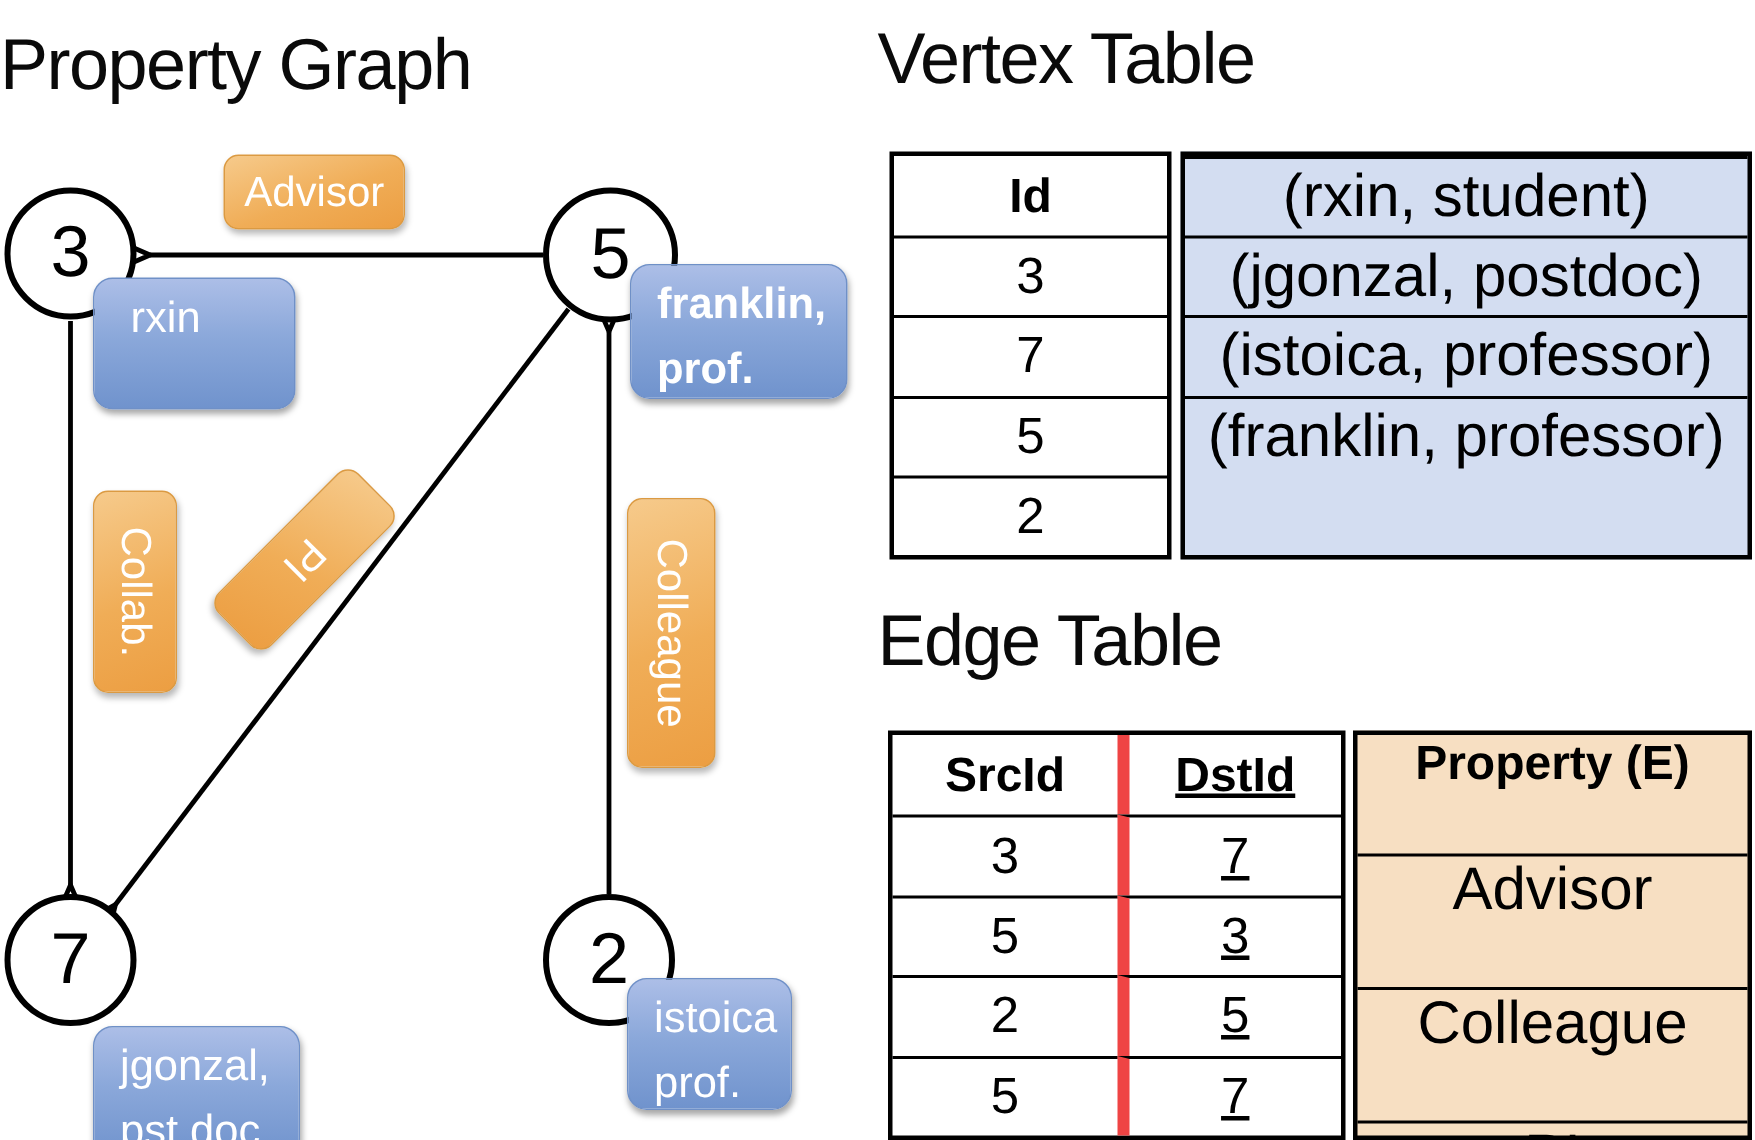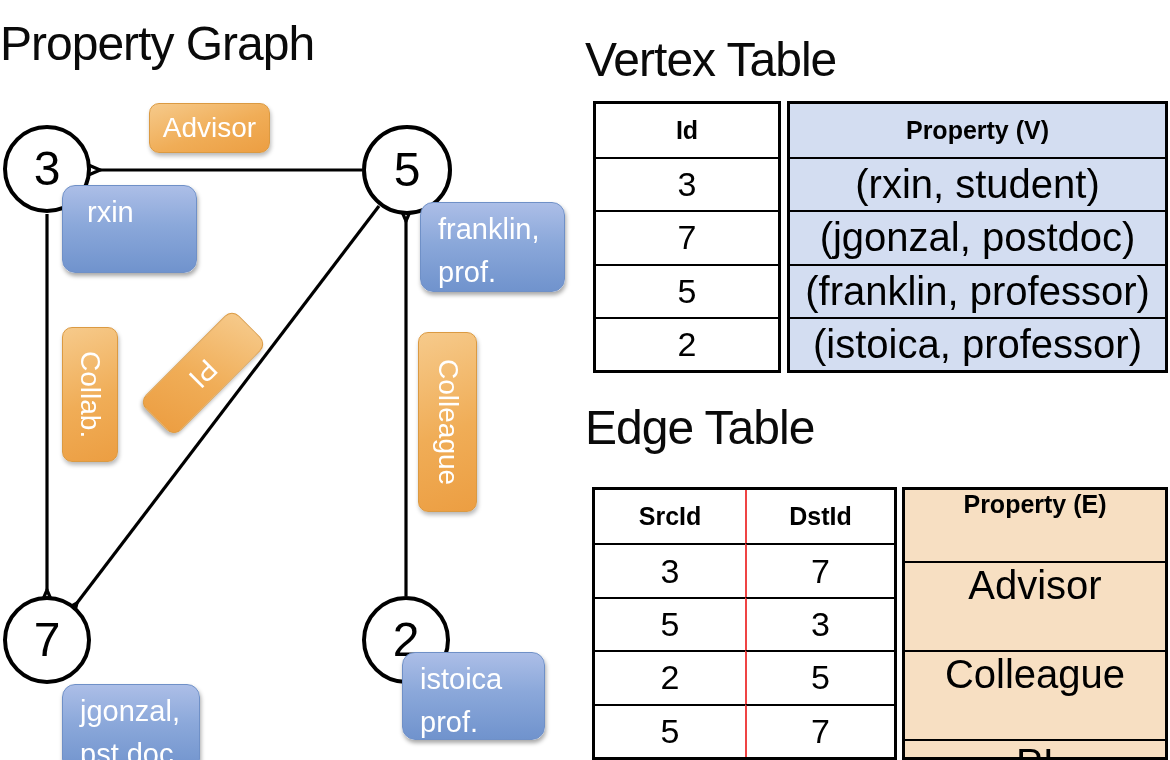--- a/index.html
+++ b/index.html
@@ -41,22 +41,22 @@
   .subtable {
     position:absolute; box-sizing:border-box; display:grid;
     border:3px solid #000; background:#fff;
   }
   .rows5 { grid-template-rows:repeat(5, 1fr); }
   .cell {
     display:flex; align-items:center; justify-content:center;
     font-size:40px; white-space:nowrap;
   }
   .bt { border-top:2px solid #000; }
-  .bl { border-left:2px solid #ef4444; }
-  .hdr { font-weight:bold; font-size:25px; }
+  .bl { border-left:8px solid #ef4444;text-decoration:underline; }
+  .hdr { font-weight:bold; font-size:32px; }
   .num { font-size:34px; }
   .bluefill { background:#d3ddf1; }
   .tanfill  { background:#f7dfc2; }
 </style>
 </head>
 <body>
 
 <div class="title" style="left:0; top:16px; width:510px;">Property Graph</div>
 
 <svg id="edge-layer" viewBox="0 0 585 760">
@@ -80,54 +80,53 @@
 <div class="node" style="left:3px;   top:596px;">
     <span>7</span>
   </div>
 <div class="node" style="left:362px; top:596px;">
     <span>2</span>
   </div>
 
 <div class="vprop" style="left:62px; top:185px; width:135px; height:88px;padding-left:24px;">
   <div>rxin</div>
 </div>
-<div class="vprop" style="left:420px; top:202px; width:145px; height:90px;">
+<div class="vprop" style="left:420px; top:176px; width:145px; height:90px;font-weight:bold;">
   <div>franklin,</div>
   <div>prof.</div>
 </div>
 <div class="vprop" style="left:62px; top:652px; width:138px; height:88px;margin-top:32px;">
   <div>jgonzal,</div>
   <div>pst.doc.</div>
 </div>
-<div class="vprop" style="left:402px; top:652px; width:143px; height:88px;">
+<div class="vprop" style="left:418px; top:652px; width:110px; height:88px;">
   <div>istoica</div>
   <div>prof.</div>
 </div>
 
 <div class="elabel" style="left:149px; top:103px; width:121px; height:50px;">Advisor</div>
 <div class="elabel vert" style="left:62px; top:327px; width:56px; height:135px;">Collab.</div>
 <div class="elabel vert rot45" style="left:178px; top:307px; width:50px; height:132px;">PI</div>
 <div class="elabel vert" style="left:418px; top:332px; width:59px; height:180px;">Colleague</div>
 
-<div class="title" style="left:585px; top:32px; width:510px;">Vertex Table</div>
+<div class="title" style="left:585px; top:12px; width:510px;">Vertex Table</div>
 
 <div class="subtable rows5" style="left:593px; top:101px; width:188px; height:272px;">
   <div class="cell hdr">Id</div>
   <div class="cell num bt">3</div>
   <div class="cell num bt">7</div>
   <div class="cell num bt">5</div>
   <div class="cell num bt">2</div>
 </div>
 
 <div class="subtable rows5 bluefill" style="left:787px; top:101px; width:381px; height:272px;">
-  <div class="cell hdr">Property (V)</div>
   <div class="cell bt">(rxin, student)</div>
   <div class="cell bt">(jgonzal, postdoc)</div>
+  <div class="cell bt">(istoica, professor)</div>
   <div class="cell bt">(franklin, professor)</div>
-  <div class="cell bt">(istoica, professor)</div>
 </div>
 
 <div class="title" style="left:585px; top:400px; width:510px;">Edge Table</div>
 
 <div class="subtable rows5" style="left:592px; top:487px; width:305px; height:273px; grid-template-columns:150px 1fr;">
   <div class="cell hdr">SrcId</div>
   <div class="cell hdr bl">DstId</div>
   <div class="cell num bt">3</div>
   <div class="cell num bt bl">7</div>
   <div class="cell num bt">5</div>

